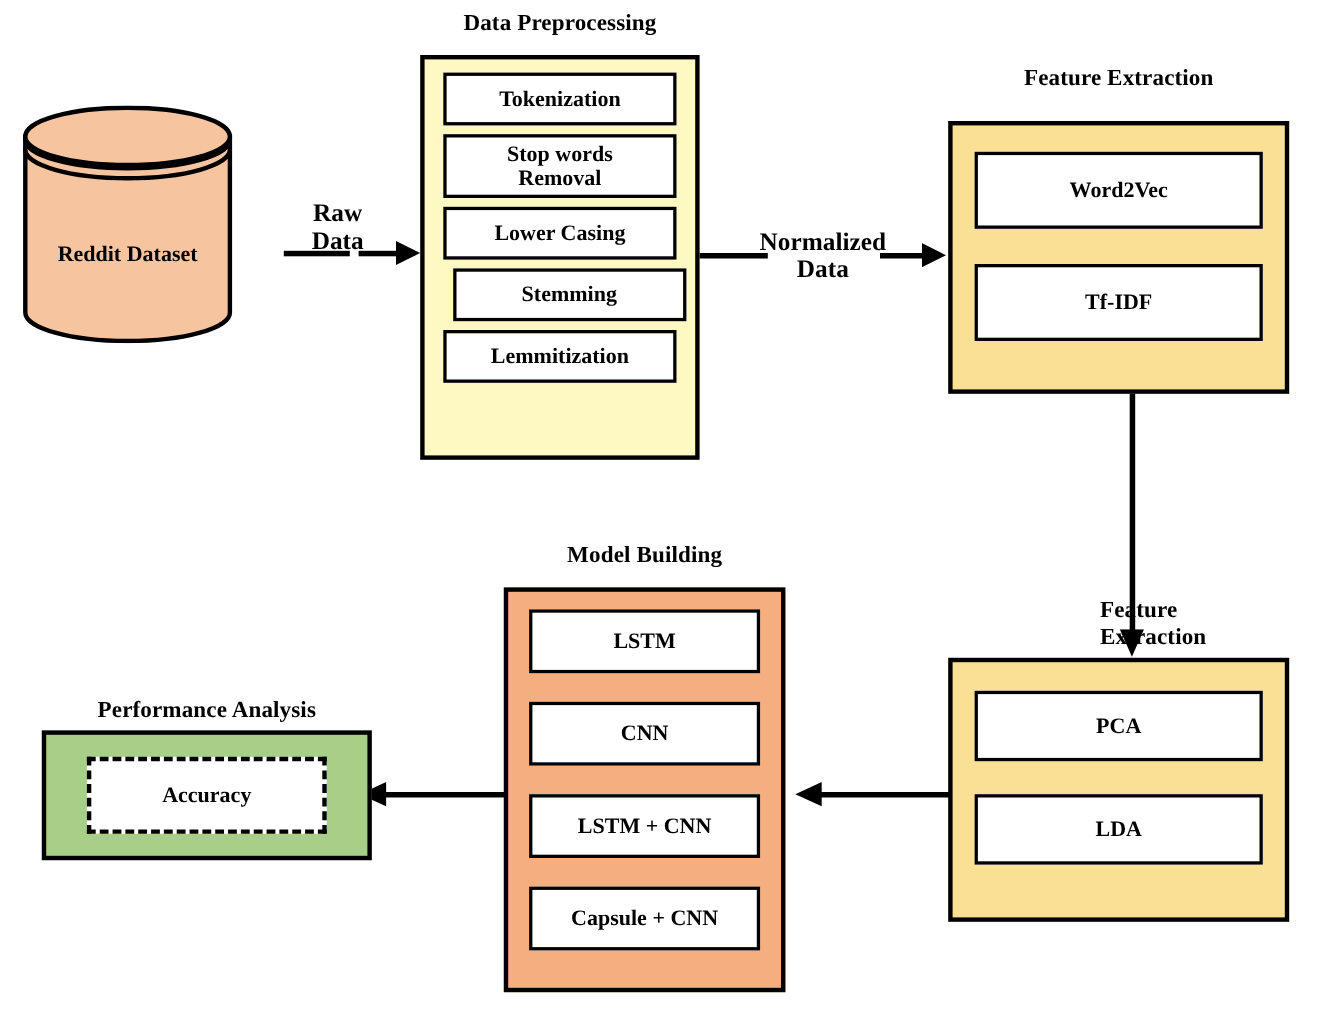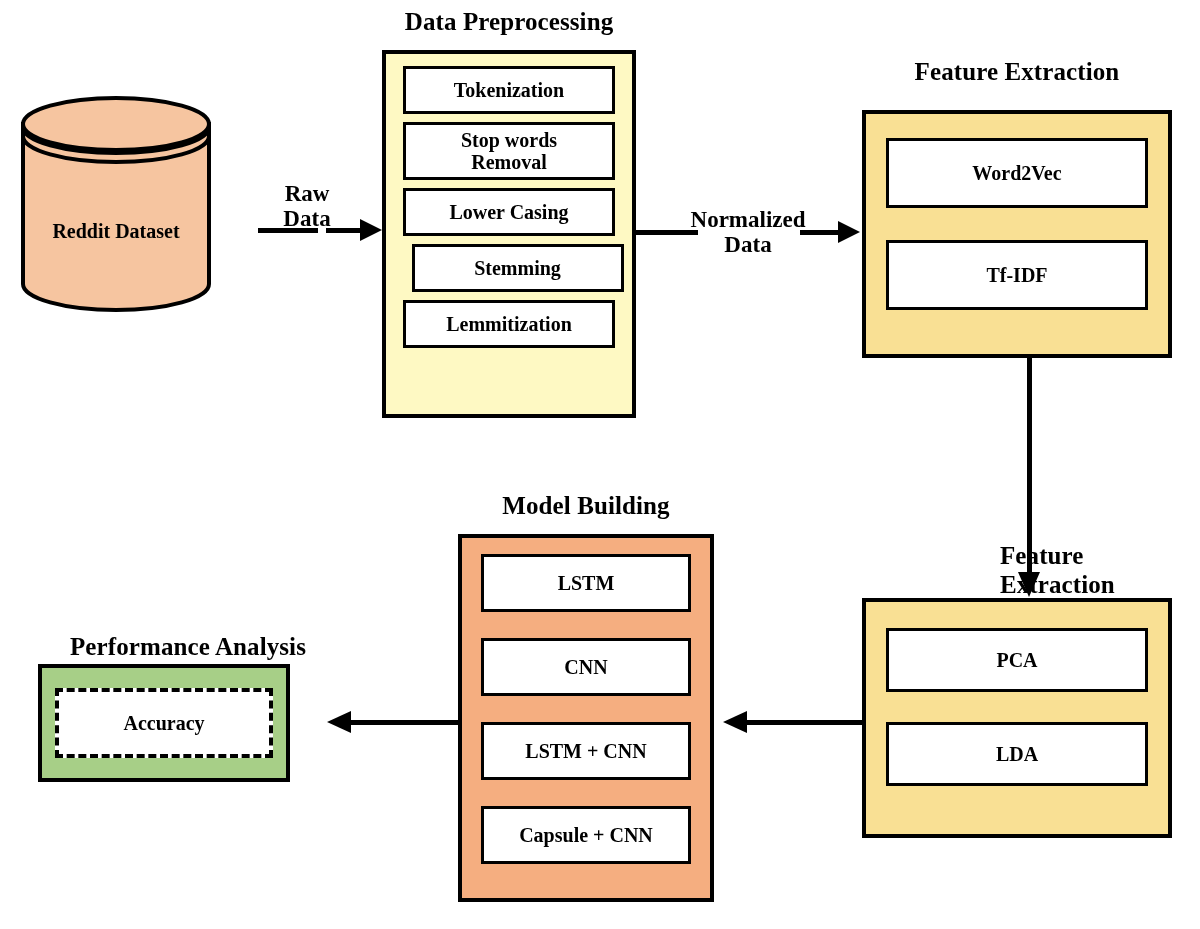--- a/index.html
+++ b/index.html
@@ -16,21 +16,21 @@
     height: 929px;
     background: #ffffff;
     overflow: hidden;
   }
   .abs { position: absolute; }
 
   
   .section-title {
     font-family: "Liberation Serif", "DejaVu Serif", serif;
     font-weight: bold;
-    font-size: 25px;
+    font-size: 21px;
     color: #000000;
     letter-spacing: 0.1px;
     white-space: nowrap;
     line-height: 1.15;
   }
   .title-center { text-align: center; }
   .title-right  { }
 
   
   .stage-box {
@@ -221,19 +221,19 @@
 
   <div class="abs hline" style="left:348px; top:720px; width:112px;"></div>
   <div class="abs arrow-head" style="left:326px; top:710px;">
     <svg width="26" height="24" viewBox="0 0 26 24" xmlns="http://www.w3.org/2000/svg">
       <polygon points="25,1 25,23 1,12" fill="#000000"></polygon>
     </svg>
   </div>
 
   <div class="abs section-title title-center" style="left:38px; top:633px; width:300px;">Performance Analysis</div>
 
-  <div class="abs stage-box stage-perf" style="left:38px; top:664px; width:252px; height:118px; justify-content:center;">
+  <div class="abs stage-box stage-perf" style="left:38px; top:664px; width:300px; height:118px; justify-content:center;">
     <div class="item-box dashed" style="width:218px; height:70px;">
       <span>Accuracy</span>
     </div>
   </div>
 
 </div>
 
 </body></html>

